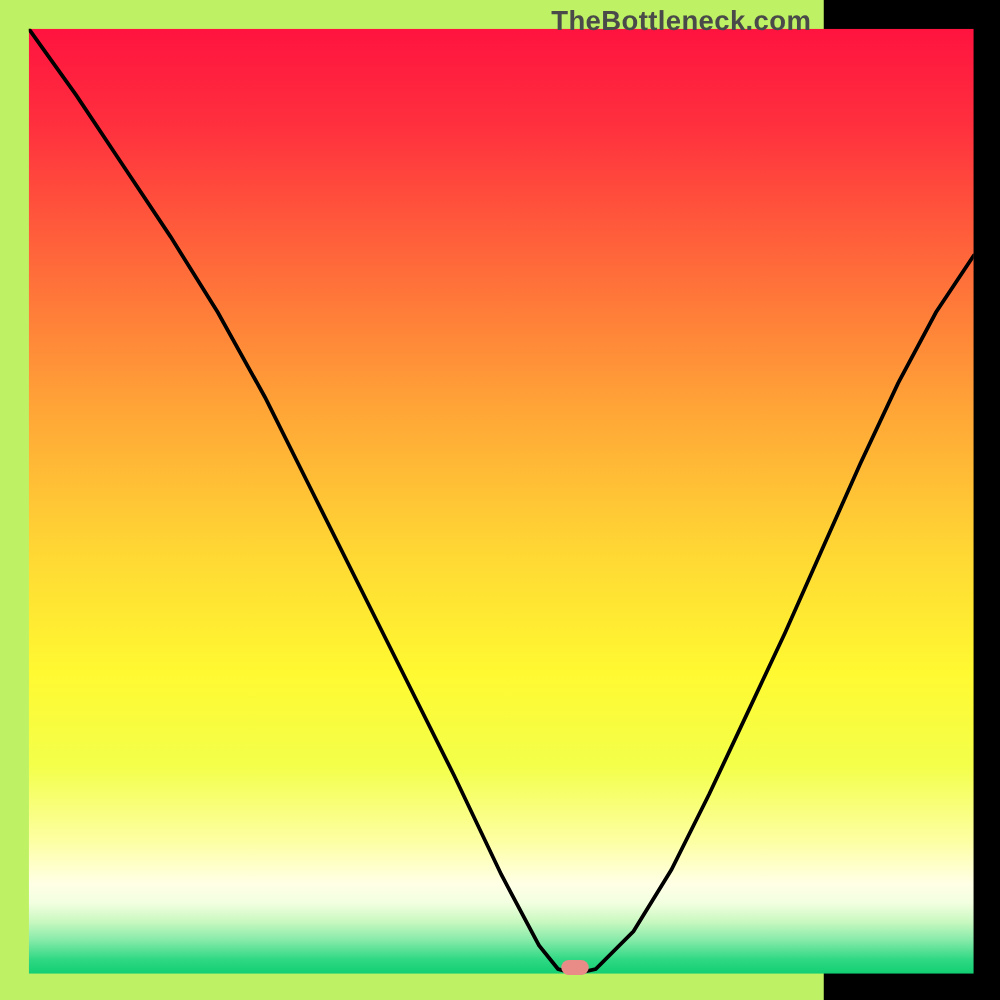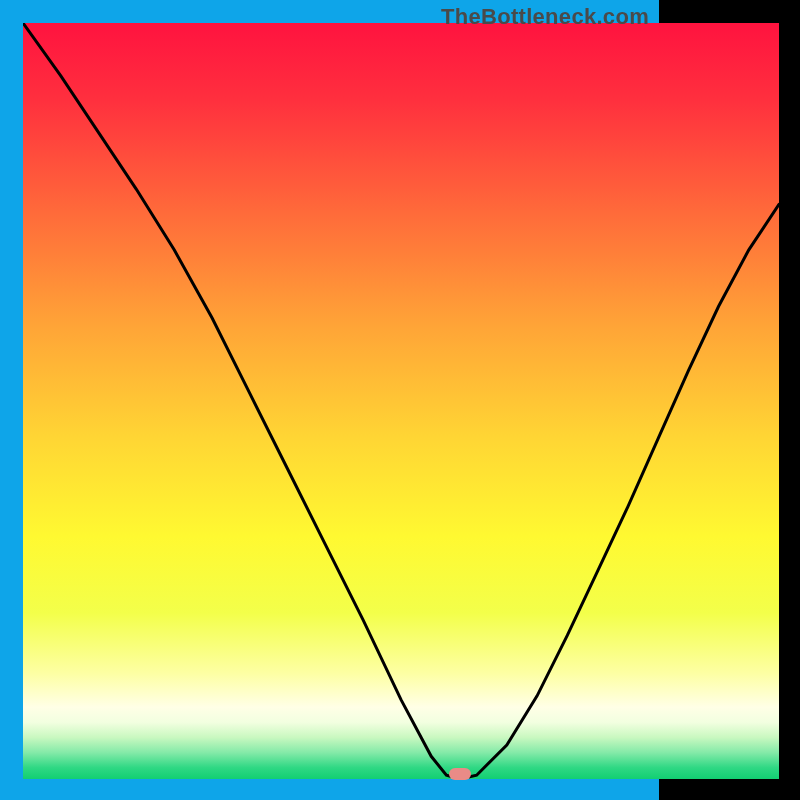--- a/index.html
+++ b/index.html
@@ -1,16 +1,16 @@
 <!DOCTYPE html>
 <html><head>
 <meta charset="utf-8">
 <style>
 html,body{margin:0;padding:0;width:800px;height:800px;overflow:hidden;background:#000;font-family:Arial,Helvetica,sans-serif}
-.frame{position:relative;width:659px;height:800px;background:#0ea5e9}
+.frame{position:relative;width:659px;height:800px;background:#bef264}
 .watermark{position:absolute;top:4px;right:10px;color:#4a4a4a;font-size:22px;font-weight:bold;letter-spacing:.3px;z-index:3}
 .plot{position:absolute;left:23px;top:23px;width:756px;height:756px;z-index:1}
 .curve{position:absolute;left:23px;top:23px;width:756px;height:756px;z-index:2;pointer-events:none}
 .marker{position:absolute;width:22px;height:12px;border-radius:6px;background:#e98b87;z-index:2}
 </style>
 </head>
 <body>
 
 <div class="frame">
   <div class="watermark">TheBottleneck.com</div>

